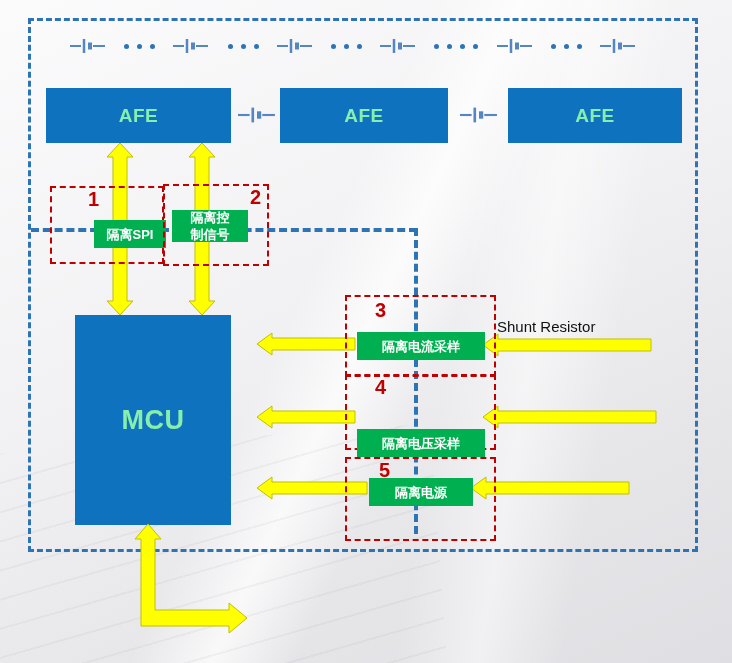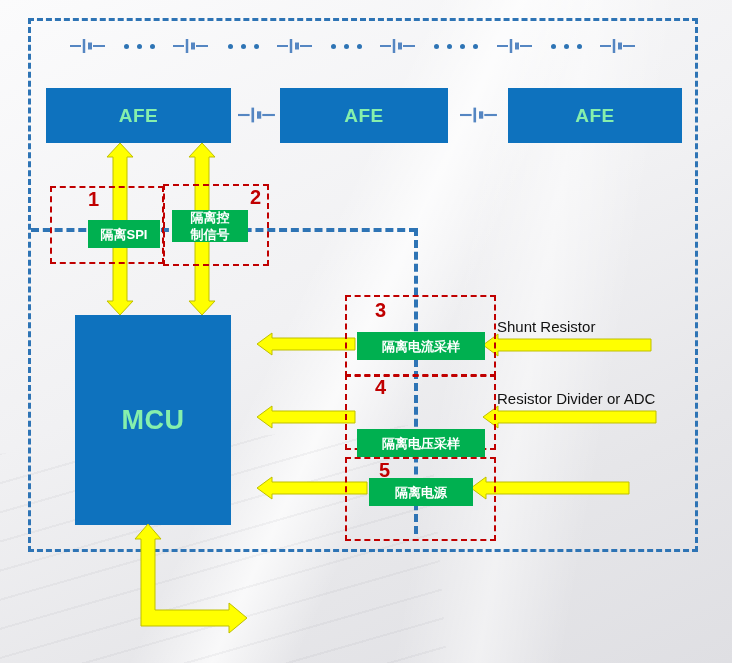--- a/index.html
+++ b/index.html
@@ -202,21 +202,21 @@
   <svg class="arrow" style="left:470px;top:476px;" width="160" height="24">
     <polygon class="arr" points="1,12 16,1 16,6 159,6 159,18 16,18 16,23"></polygon>
   </svg>
 
   <svg class="arrow" style="left:132px;top:523px;" width="120" height="115">
     <polygon class="arr" points="16,1 29,16 23,16 23,87 97,87 97,80 115,95 97,110 97,103 9,103 9,16 3,16"></polygon>
   </svg>
 
   <div class="red-box" style="left:50px;top:186px;width:110px;height:74px;">
     <span class="red-num" style="left:36px;top:0;">1</span>
-    <div class="green-box" style="left:36px;top:32px;width:72px;height:28px;text-align:center;">
+    <div class="green-box" style="left:42px;top:32px;width:72px;height:28px;text-align:center;">
       <span>隔离SPI</span>
     </div>
   </div>
 
   <div class="red-box" style="left:163px;top:184px;width:102px;height:78px;">
     <span class="red-num" style="right:6px;top:0;">2</span>
     <div class="green-box" style="left:7px;top:24px;width:76px;height:32px;padding:0 14px;">
       <span>隔离控制信号</span>
     </div>
   </div>
@@ -236,16 +236,15 @@
   </div>
 
   <div class="red-box" style="left:345px;top:457px;width:147px;height:80px;">
     <span class="red-num" style="left:32px;top:0;">5</span>
     <div class="green-box" style="left:22px;top:19px;width:104px;height:28px;">
       <span>隔离电源</span>
     </div>
   </div>
 
   <div class="label-black" style="left:497px;top:318px;">Shunt Resistor</div>
-  <div class="label-black" style="left:497px;top:390px;">Resistor Divider or ADC</div>
 
 
 </div>
 
 </body></html>

